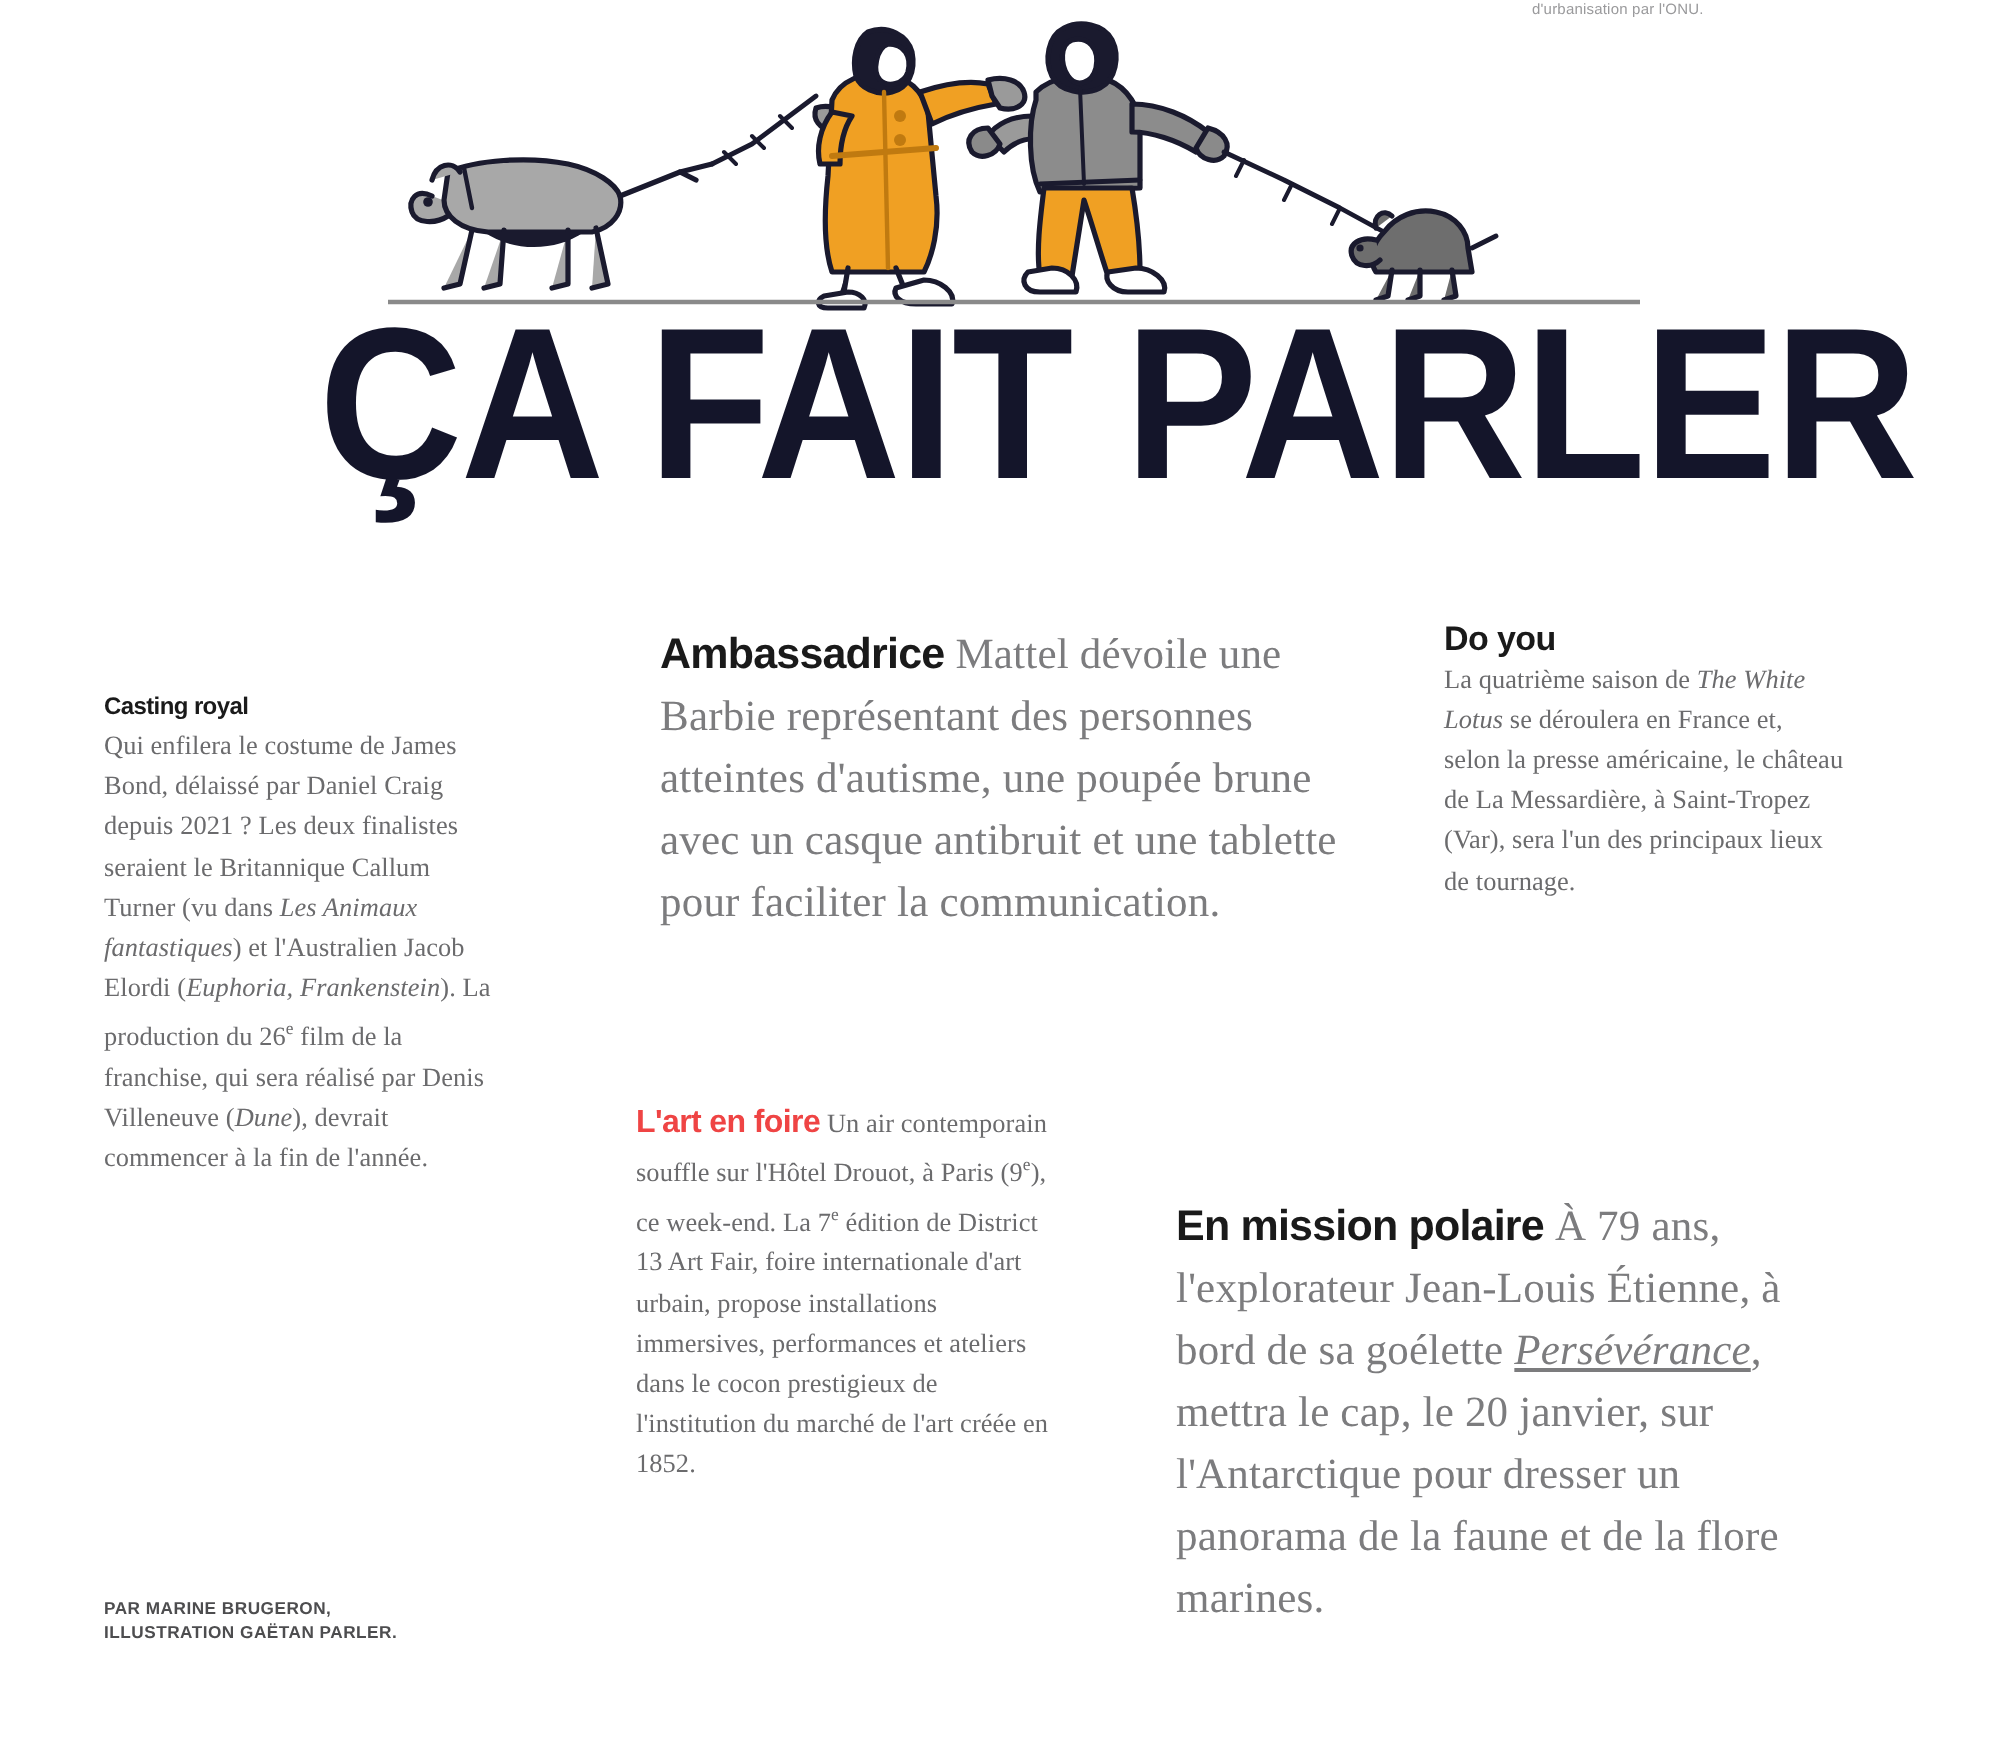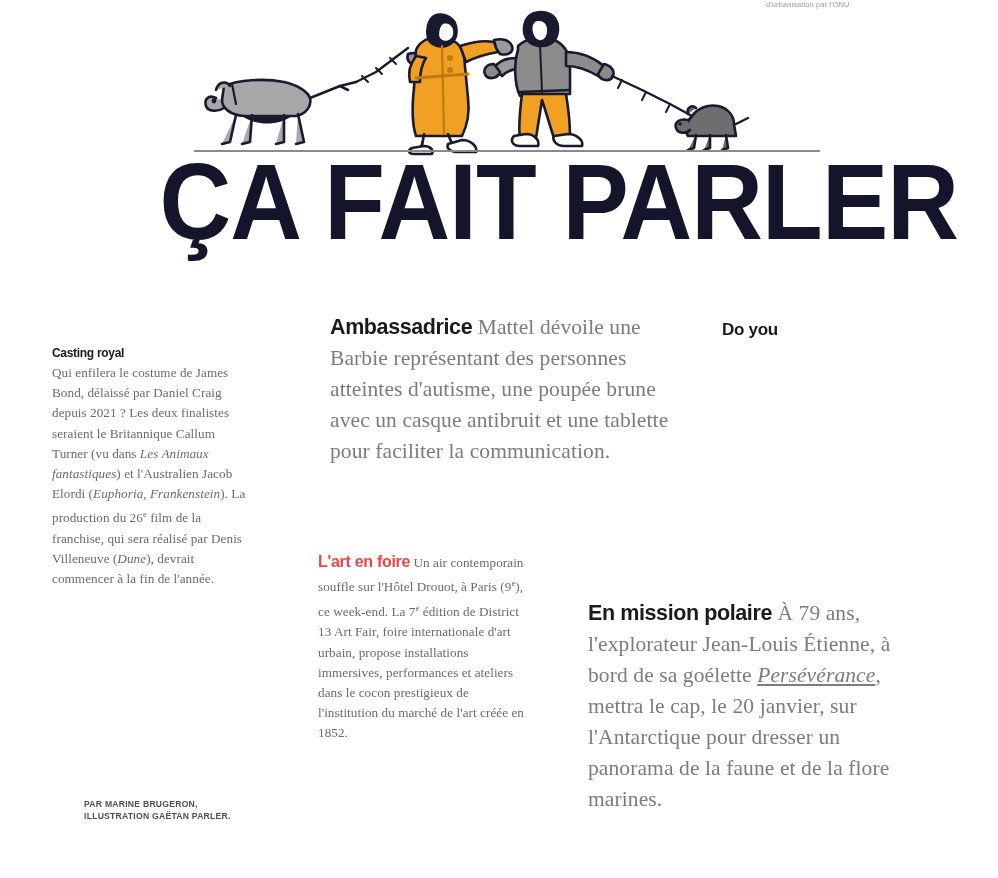--- a/index.html
+++ b/index.html
@@ -61,21 +61,21 @@
     transform-origin: center top;
     white-space: nowrap;
   }
 
   
   .col { position: absolute; }
 
   .col-left   { left: 52px;  top: 344px; width: 196px; }
   .col-center { left: 318px; top: 312px; width: 352px; margin-left: 12px; }
   .col-center-2 { left: 318px; top: 552px; width: 208px; }
-  .col-right  { left: 722px; top: 320px; width: 200px; }
+  .col-right  { left: 722px; top: 310px; width: 200px; }
   .col-right-2 { left: 588px; top: 598px; width: 330px; }
 
   
   .head {
     font-family: "Liberation Sans", sans-serif;
     font-weight: 700;
     color: #1a1a1a;
   }
 
   
@@ -121,21 +121,20 @@
     position: absolute;
     left: 52px;
     top: 798px;
     width: 240px;
     font-family: "Liberation Sans", sans-serif;
     font-weight: 700;
     font-size: 8.6px;
     line-height: 12.4px;
     color: #4d4d4f;
     letter-spacing: 0.25px;
-    margin-left: 32px;
   }
 </style>
 </head>
 <body>
 
 <div class="orphan-caption">d'urbanisation par l'ONU.</div>
 
 <div class="illustration">
   <svg viewBox="0 0 650 155" xmlns="http://www.w3.org/2000/svg">
     <g stroke="#1a1a2e" stroke-width="2.6" stroke-linejoin="round" stroke-linecap="round" fill="none">
@@ -261,20 +260,23 @@
   <div class="body">
     <span class="head-inline">L'art en foire</span>
     <span>Un air contemporain souffle sur l'Hôtel Drouot, à Paris (9</span><span class="sup">e</span><span>), ce week-end. La 7</span><span class="sup">e</span><span> édition de District 13 Art Fair, foire internationale d'art urbain, propose installations immersives, performances et ateliers dans le cocon prestigieux de l'institution du marché de l'art créée en 1852.</span>
   </div>
 </div>
 
 <div class="col col-right small">
   <div class="head">
     <div>Do you</div>
   </div>
+  <div class="body">
+    <span>La quatrième saison de </span><span class="it">The White Lotus</span><span> se déroulera en France et, selon la presse américaine, le château de La Messardière, à Saint-Tropez (Var), sera l'un des principaux lieux de tournage.</span>
+  </div>
 </div>
 
 <div class="col col-right-2 large">
   <div class="body">
     <span class="head-inline">En mission polaire</span>
     <span>À 79 ans, l'explorateur Jean-Louis Étienne, à bord de sa goélette </span><span class="it-u">Persévérance</span><span>, mettra le cap, le 20 janvier, sur l'Antarctique pour dresser un panorama de la faune et de la flore marines.</span>
   </div>
 </div>
 
 <div class="credits">

